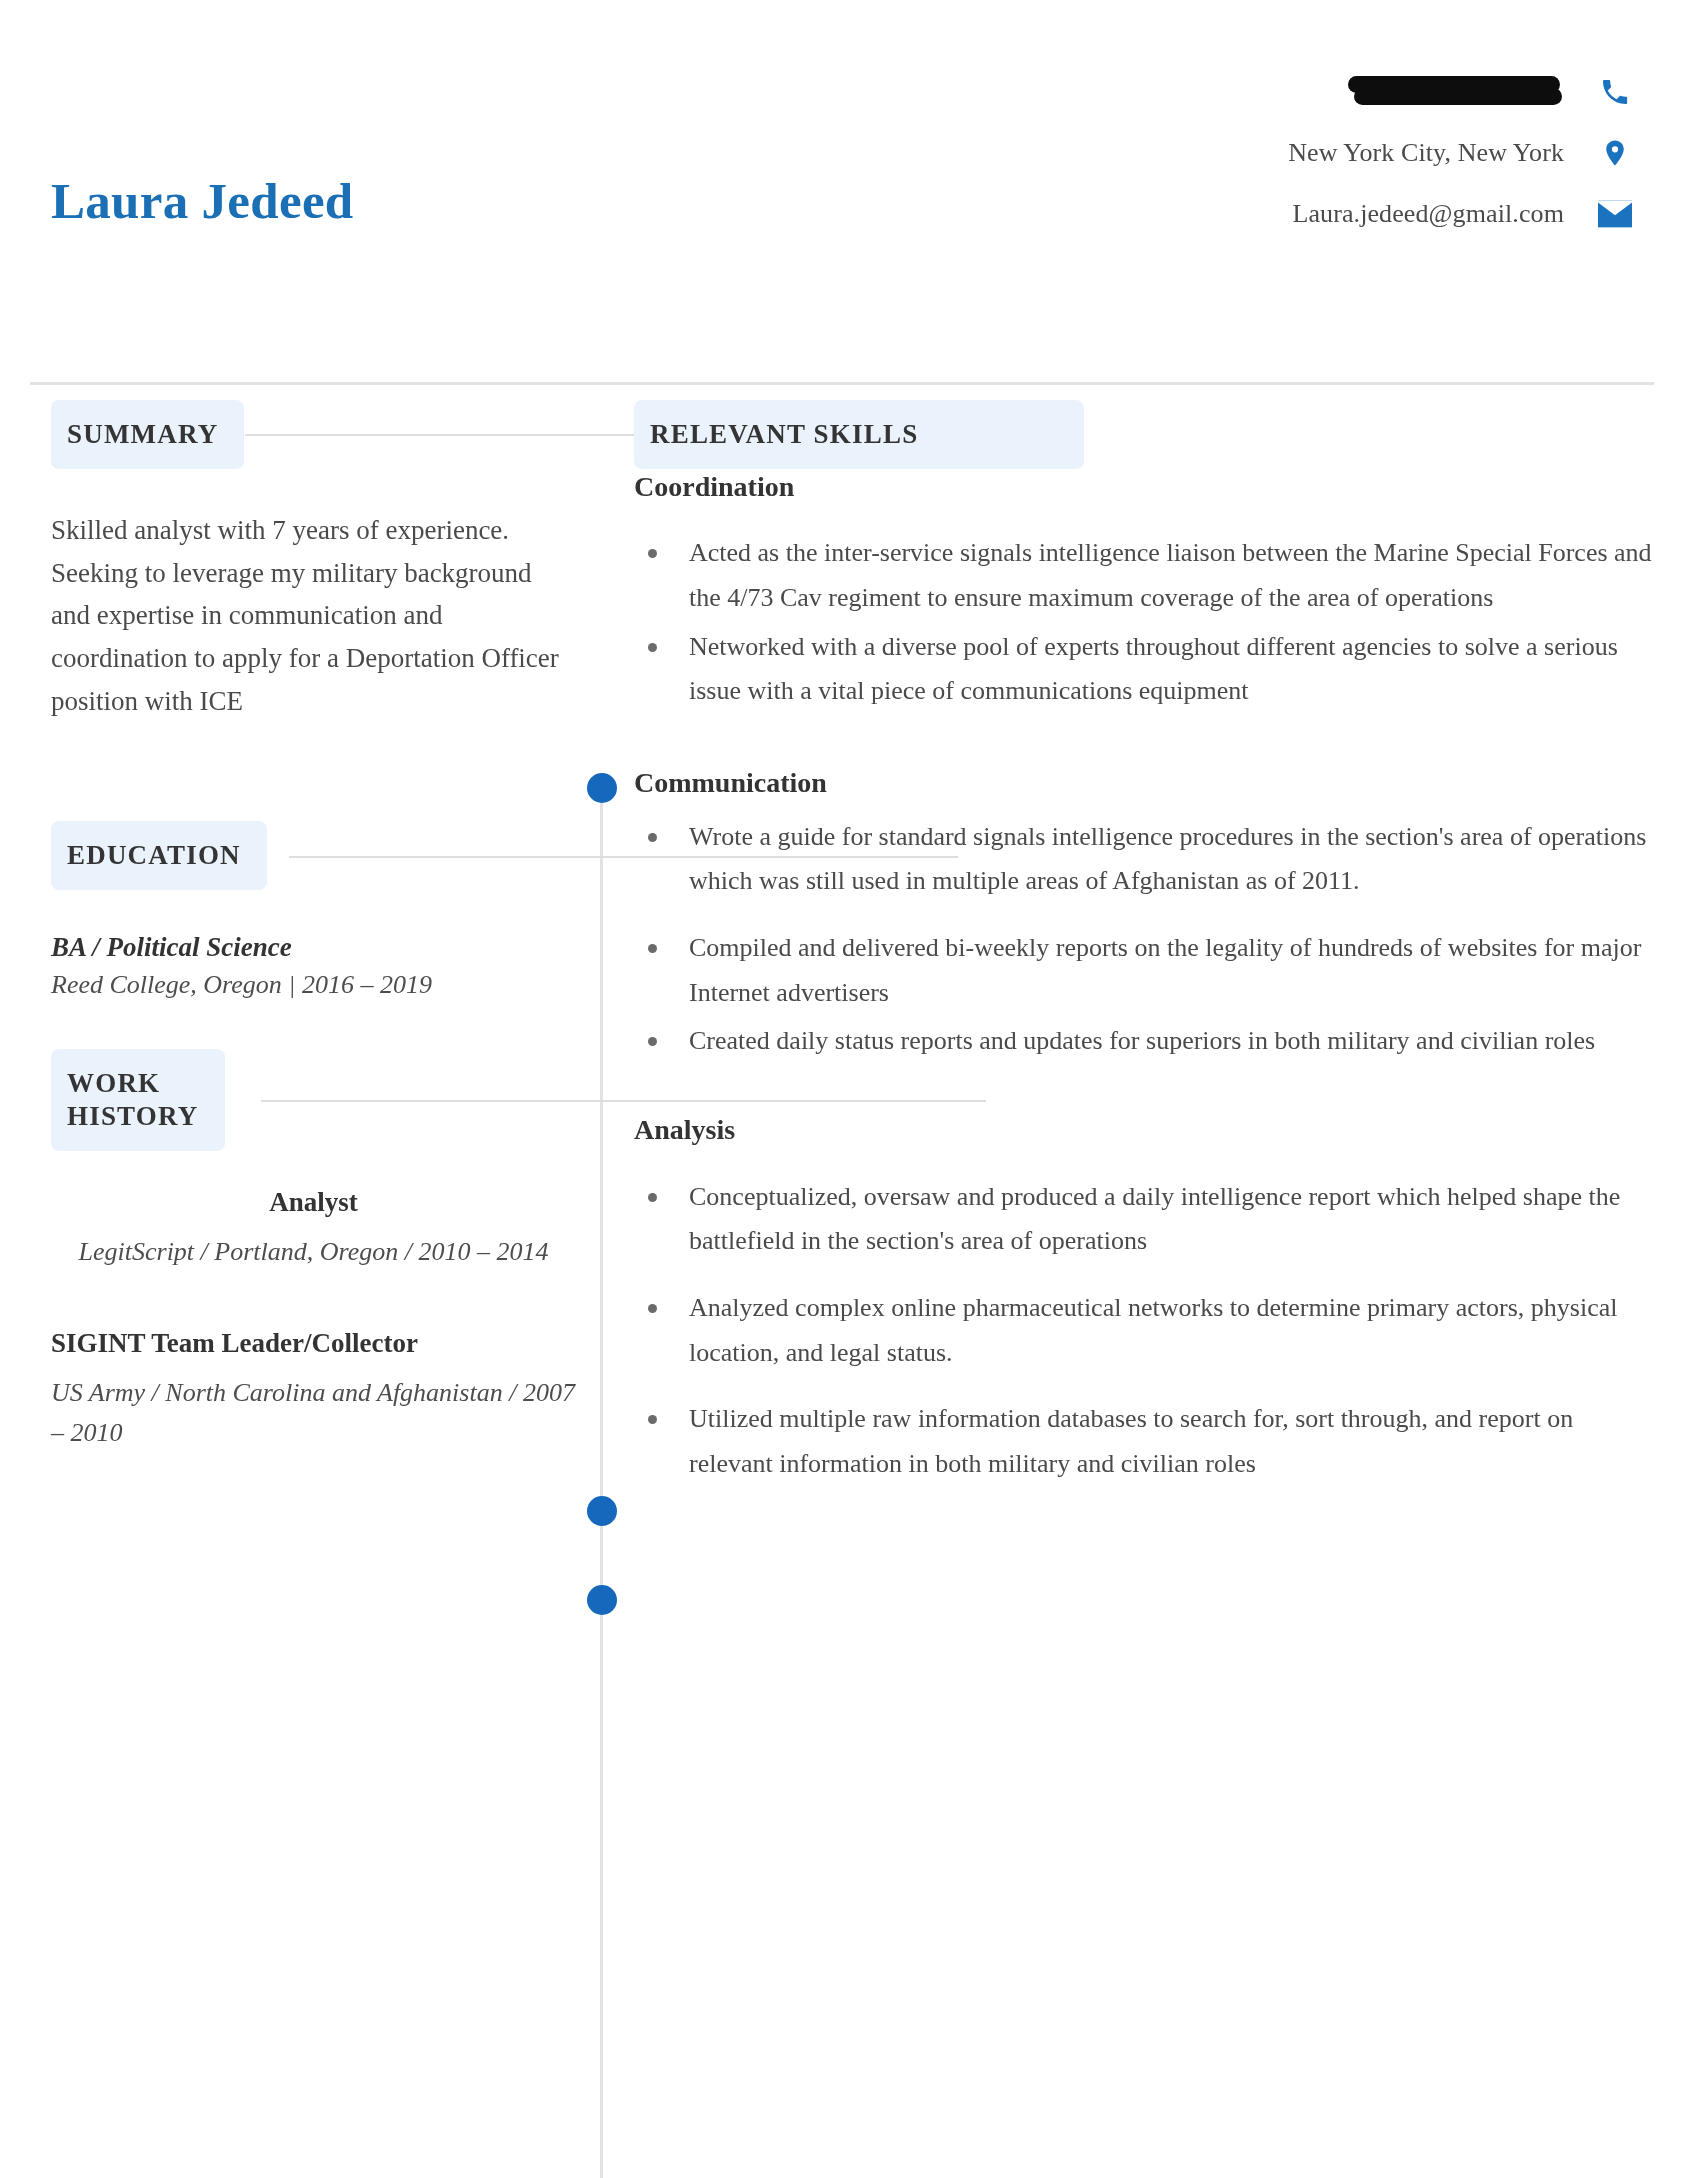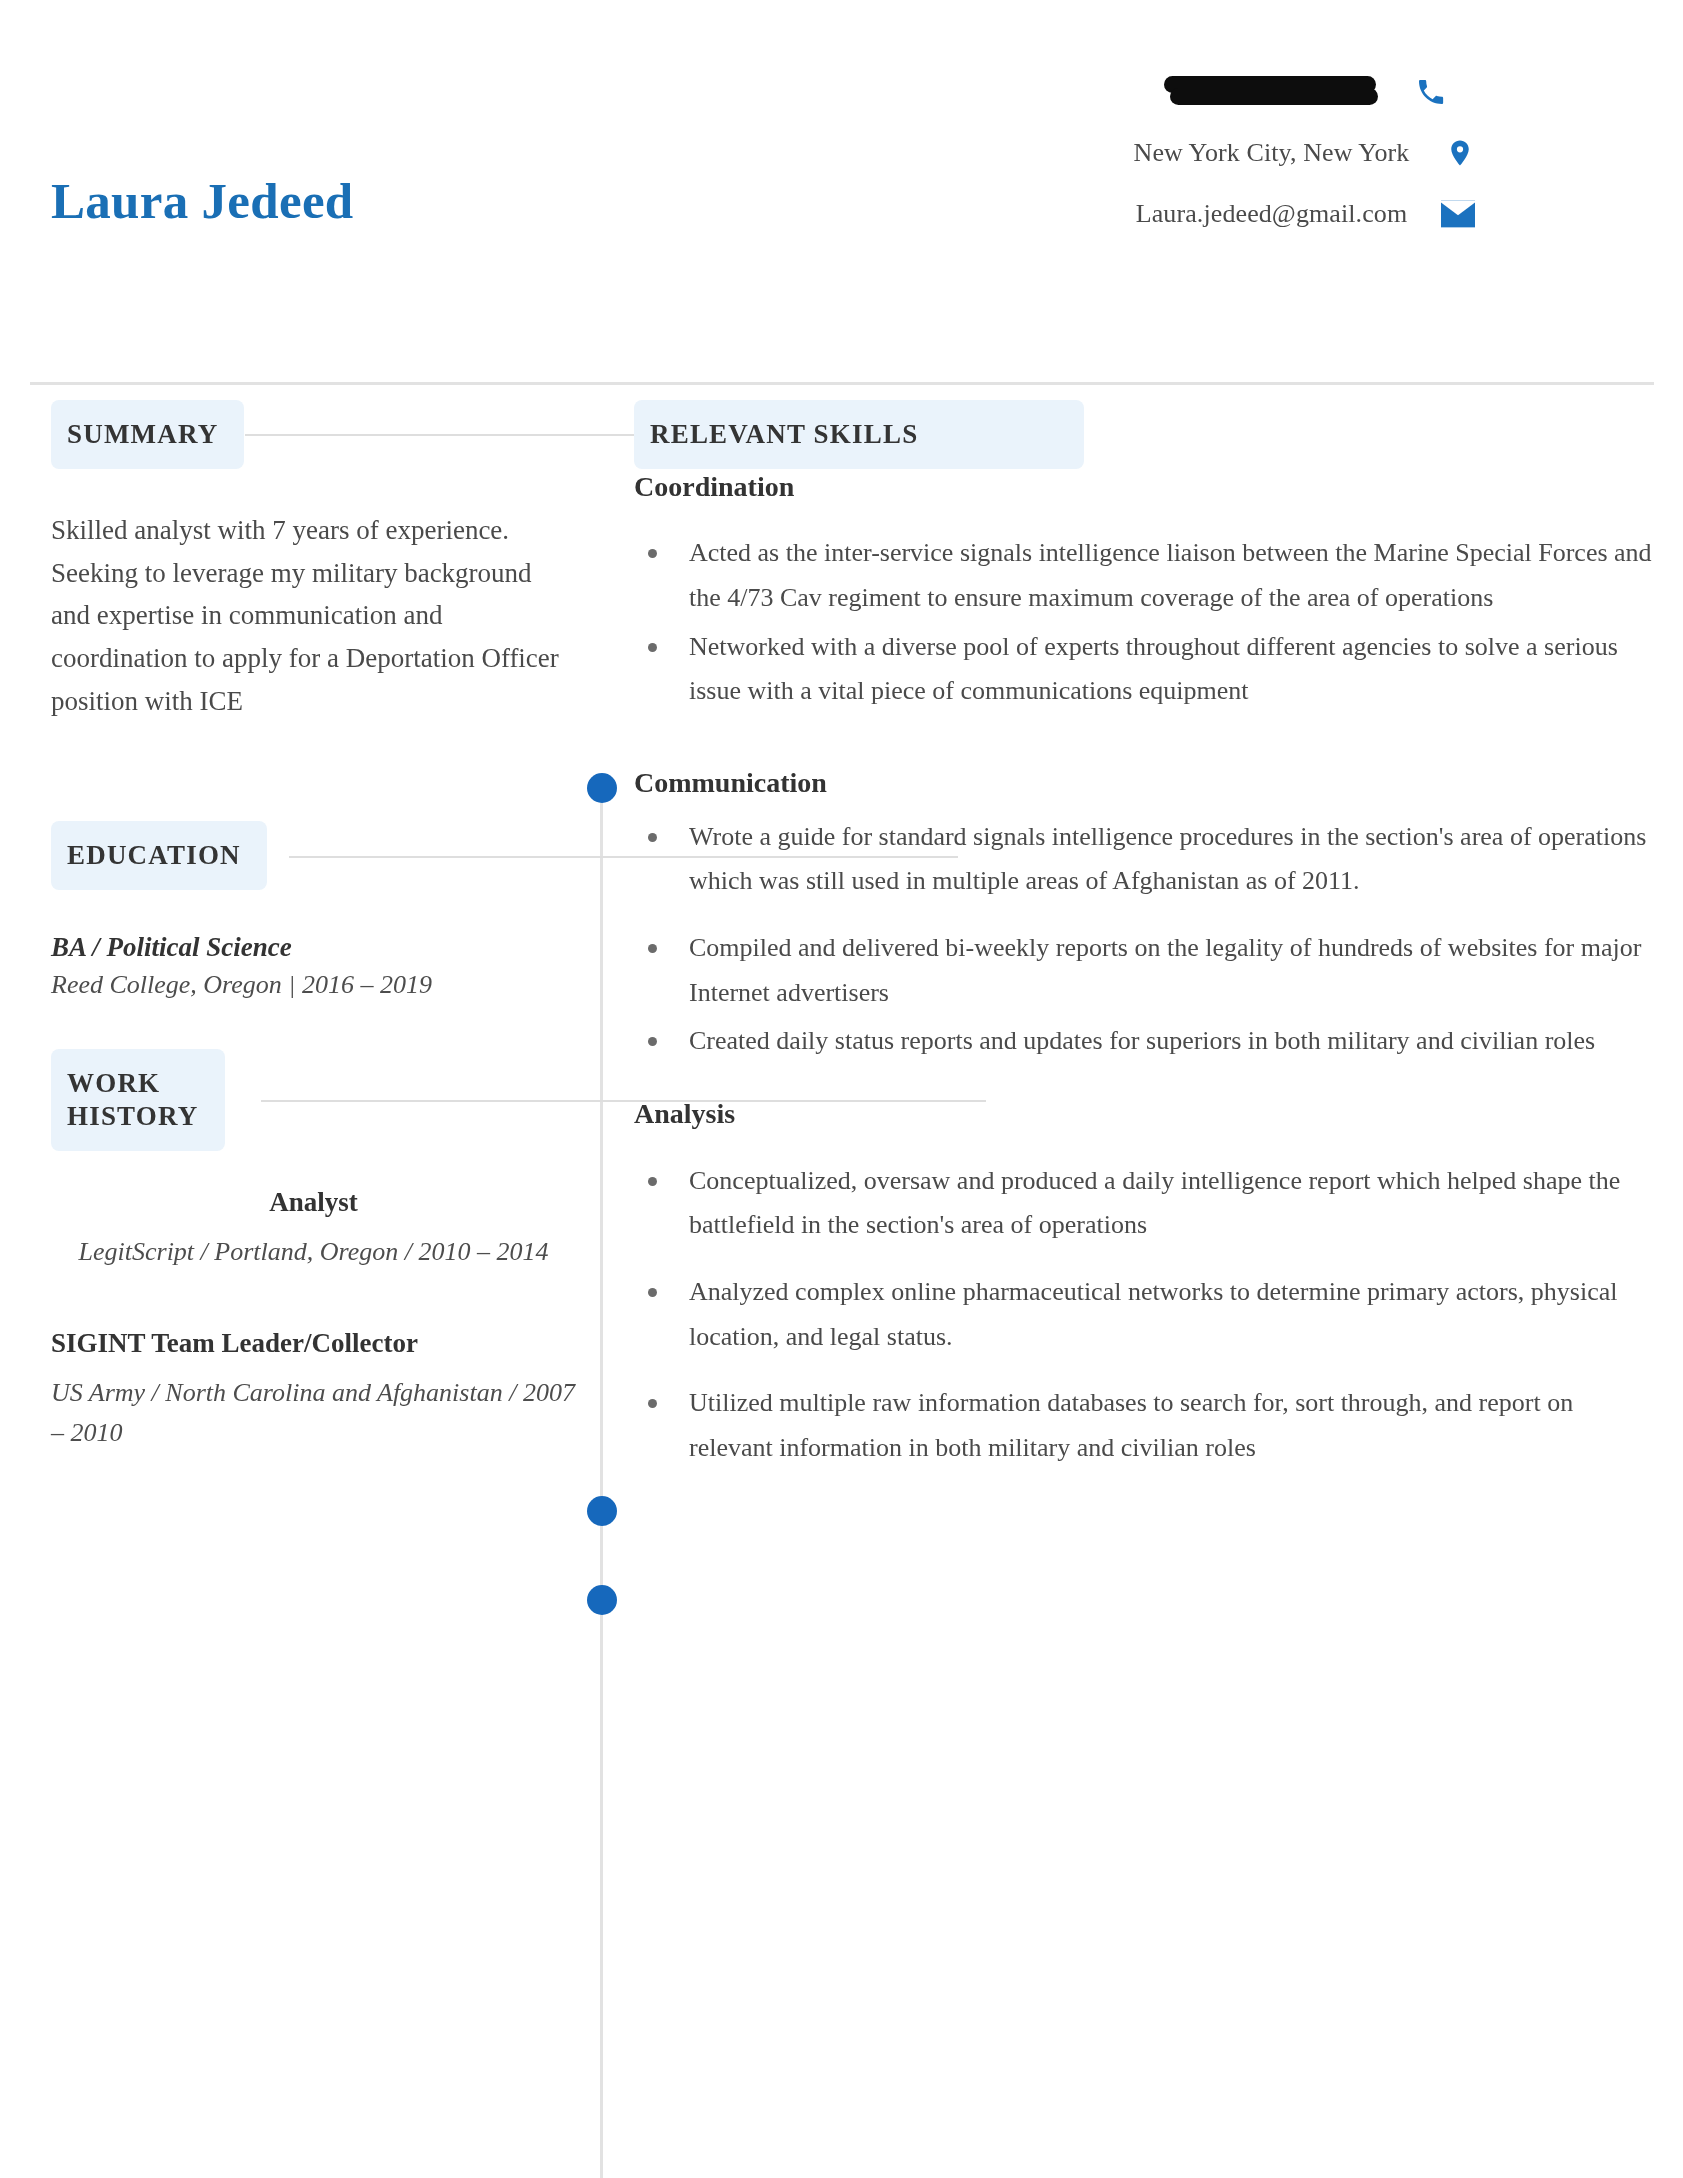--- a/index.html
+++ b/index.html
@@ -37,21 +37,21 @@
   }
   .contact-block {
     position: absolute;
     right: 51px;
     top: 61px;
     width: 653px;
   }
   .contact-row {
     display: flex;
     align-items: center;
-    justify-content: center;
+    justify-content: flex-end;
     height: 61px;
   }
   .contact-text {
     font-size: 26px;
     color: #4a4a4a;
     text-align: right;
     white-space: nowrap;
     letter-spacing: 0.1px;
   }
   .contact-icon {
@@ -313,21 +313,21 @@
 
       <div style="margin-top:51px;">
         <div class="skill-group-title">Communication</div>
         <ul class="bullets" style="margin-top:13px;">
           <li class="spaced">Wrote a guide for standard signals intelligence procedures in the section's area of operations which was still used in multiple areas of Afghanistan as of 2011.</li>
           <li>Compiled and delivered bi-weekly reports on the legality of hundreds of websites for major Internet advertisers</li>
           <li>Created daily status reports and updates for superiors in both military and civilian roles</li>
         </ul>
       </div>
 
-      <div style="margin-top:32px;">
+      <div style="margin-top:48px;">
         <div class="skill-group-title">Analysis</div>
         <ul class="bullets" style="margin-top:26px;">
           <li class="spaced">Conceptualized, oversaw and produced a daily intelligence report which helped shape the battlefield in the section's area of operations</li>
           <li class="spaced">Analyzed complex online pharmaceutical networks to determine primary actors, physical location, and legal status.</li>
           <li>Utilized multiple raw information databases to search for, sort through, and report on relevant information in both military and civilian roles</li>
         </ul>
       </div>
 
     </div>
 

